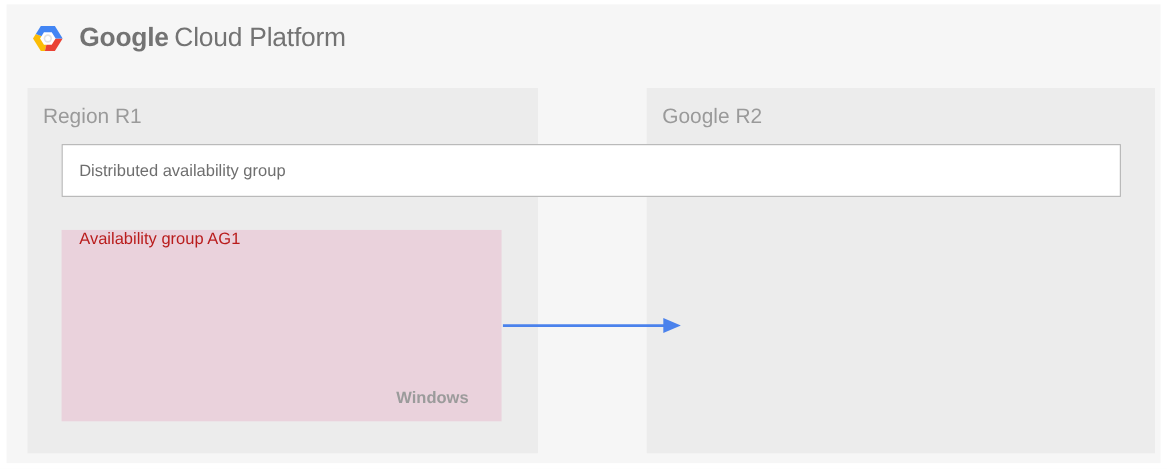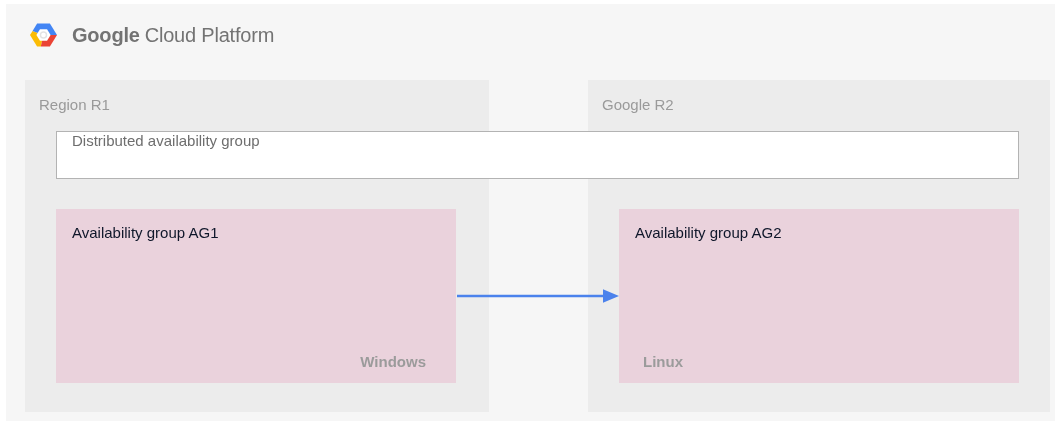--- a/index.html
+++ b/index.html
@@ -15,45 +15,45 @@
   body{
     font-family:"Liberation Sans",sans-serif;
     background:#ffffff;
     width:1061px;height:426px;
     position:relative;overflow:hidden;
   }
   .page{position:absolute;left:0;top:0;width:1061px;height:426px;background:#ffffff;}
   .canvas{position:absolute;left:6px;top:4px;width:1049px;height:417px;background:var(--canvas-bg);}
   .header{position:absolute;left:24px;top:16px;height:30px;display:flex;align-items:center;}
   .logo{width:27px;height:24px;display:block;}
-  .brand{margin-left:15px;font-size:20px;color:#737373;letter-spacing:-0.2px;white-space:nowrap;}
+  .brand{margin-left:15px;font-size:24px;color:#737373;letter-spacing:-0.2px;white-space:nowrap;}
   .brand .b1{font-weight:700;}
   .brand .b2{font-weight:400;margin-left:5px;}
   .region{
     position:absolute;top:76px;height:332px;background:var(--region-bg);
   }
   .region-r1{left:19px;width:464px;}
   .region-r2{left:582px;width:462px;}
   .region-label{
     position:absolute;left:14px;top:16px;
-    font-size:15px;color:#9a9a9a;
+    font-size:19px;color:#9a9a9a;
   }
   .dag-box{
     position:absolute;left:50px;top:127px;width:963px;height:48px;
     background:#ffffff;border:1px solid #b3b3b3;
-    display:flex;align-items:flex-start;
+    display:flex;align-items:center;
   }
   .dag-label{padding-left:15px;font-size:15px;color:#6e6e6e;}
   .ag-box{
     position:absolute;top:205px;width:400px;height:174px;
     background:var(--group-bg);
   }
   .ag1{left:50px;}
   .ag2{left:613px;}
-  .ag-label{position:absolute;left:16px;top:15px;font-size:15px;color:#0f172a;}
+  .ag-label{position:absolute;left:16px;top:0;font-size:15px;color:#b91c1c;}
   .os-label{position:absolute;bottom:13px;font-size:15px;color:#9b9b9b;font-weight:bold;}
   .os-right{right:30px;}
   .os-left{left:24px;}
   .arrow-svg{position:absolute;left:451px;top:281px;width:162px;height:22px;}
 </style>
 </head>
 <body>
 
 <div class="page">
   <div class="canvas">
@@ -82,24 +82,20 @@
 
     <div class="dag-box">
       <div class="dag-label">Distributed availability group</div>
     </div>
 
     <div class="ag-box ag1">
       <div class="ag-label">Availability group AG1</div>
       <div class="os-label os-right">Windows</div>
     </div>
 
-    <div class="ag-box ag2">
-      <div class="ag-label">Availability group AG2</div>
-      <div class="os-label os-left">Linux</div>
-    </div>
 
     <svg class="arrow-svg" viewBox="0 0 162 22" aria-hidden="true">
       <line x1="0" y1="11" x2="147" y2="11" stroke="var(--arrow-blue)" stroke-width="2.6"></line>
       <polygon points="146,4.2 162,11 146,17.8" fill="var(--arrow-blue)"></polygon>
     </svg>
 
   </div>
 </div>
 
 </body></html>

